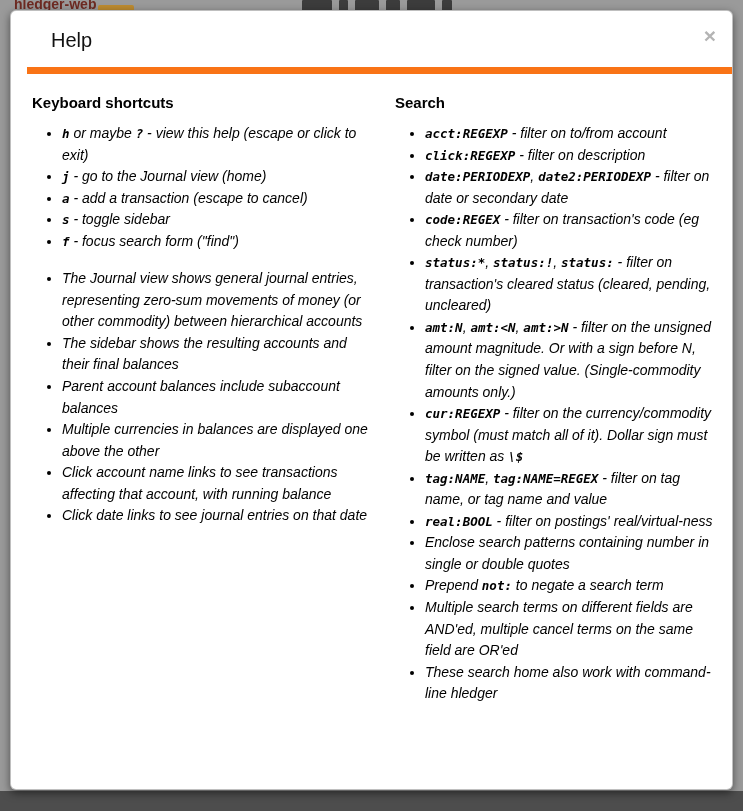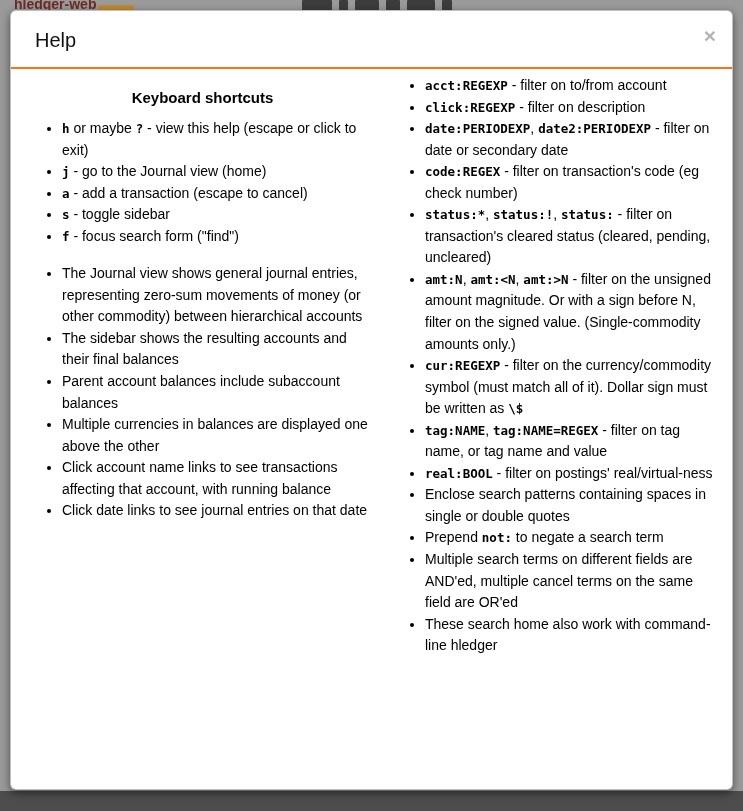--- a/index.html
+++ b/index.html
@@ -25,40 +25,42 @@
     position:absolute; left:10px; top:10px; width:723px; height:780px;
     background:#ffffff;
     border:1px solid rgba(0,0,0,.25);
     border-radius:6px;
     box-shadow:0 3px 9px rgba(0,0,0,.5);
     overflow:hidden;
   }
   .modal-header {
     position:relative;
     padding:17px 20px 15px 24px;
-    border-bottom:2px solid #f97316;
+    border-bottom:7px solid #f97316;
+    margin-left:16px;
   }
   .modal-title { font-size:20px; line-height:24px; font-weight:500; color:#111; }
   .close-btn {
     position:absolute; top:14px; right:16px;
     background:none; border:none; cursor:pointer;
     font-family:"Liberation Sans", sans-serif;
     font-size:21px; font-weight:bold; line-height:1;
     color:#b4b4b4;
   }
 
   .modal-body { padding:6px 12px 20px 21px; display:flex; }
   .col-left  { width:355px; padding-right:14px; flex:none; }
   .col-right { flex:1; margin-left:8px; }
 
-  .section-heading { font-size:15px; font-weight:bold; color:#000; margin:14px 0 12px;text-align:center; }
+  .section-heading { font-size:15px; font-weight:bold; color:#000; margin:14px 0 12px; }
   ul.help-list {
     margin:0 0 16px; padding-left:30px;
     font-size:14px; line-height:1.54; color:#000;
     list-style:disc;
+    font-style:italic;
   }
   ul.help-list li { margin:0; }
   code {
     font-family:"DejaVu Sans Mono", monospace;
     font-weight:bold;
     font-size:12.5px;
     color:#000;
     white-space:nowrap;
   }
 </style>
@@ -97,30 +99,31 @@
         <ul class="help-list">
           <li>The Journal view shows general journal entries, representing zero-sum movements of money (or other commodity) between hierarchical accounts</li>
           <li>The sidebar shows the resulting accounts and their final balances</li>
           <li>Parent account balances include subaccount balances</li>
           <li>Multiple currencies in balances are displayed one above the other</li>
           <li>Click account name links to see transactions affecting that account, with running balance</li>
           <li>Click date links to see journal entries on that date</li>
         </ul>
       </div>
     <div class="col-right">
+        <h4 class="section-heading">Search</h4>
         <ul class="help-list">
           <li><code>acct:REGEXP</code> - filter on to/from account</li>
           <li><code>click:REGEXP</code> - filter on description</li>
           <li><code>date:PERIODEXP</code>, <code>date2:PERIODEXP</code> - filter on date or secondary date</li>
           <li><code>code:REGEX</code> - filter on transaction's code (eg check number)</li>
           <li><code>status:*</code>, <code>status:!</code>, <code>status:</code> - filter on transaction's cleared status (cleared, pending, uncleared)</li>
           <li><code>amt:N</code>, <code>amt:&lt;N</code>, <code>amt:&gt;N</code> - filter on the unsigned amount magnitude. Or with a sign before N, filter on the signed value. (Single-commodity amounts only.)</li>
           <li><code>cur:REGEXP</code> - filter on the currency/commodity symbol (must match all of it). Dollar sign must be written as <code>\$</code></li>
           <li><code>tag:NAME</code>, <code>tag:NAME=REGEX</code> - filter on tag name, or tag name and value</li>
           <li><code>real:BOOL</code> - filter on postings' real/virtual-ness</li>
-          <li>Enclose search patterns containing spaces in single or double quotes</li>
+          <li>Enclose search patterns containing number in single or double quotes</li>
           <li>Prepend <code>not:</code> to negate a search term</li>
           <li>Multiple search terms on different fields are AND'ed, multiple cancel terms on the same field are OR'ed</li>
           <li>These search home also work with command-line hledger</li>
         </ul>
       </div>
   </div>
 </div>
 
 </body></html>

